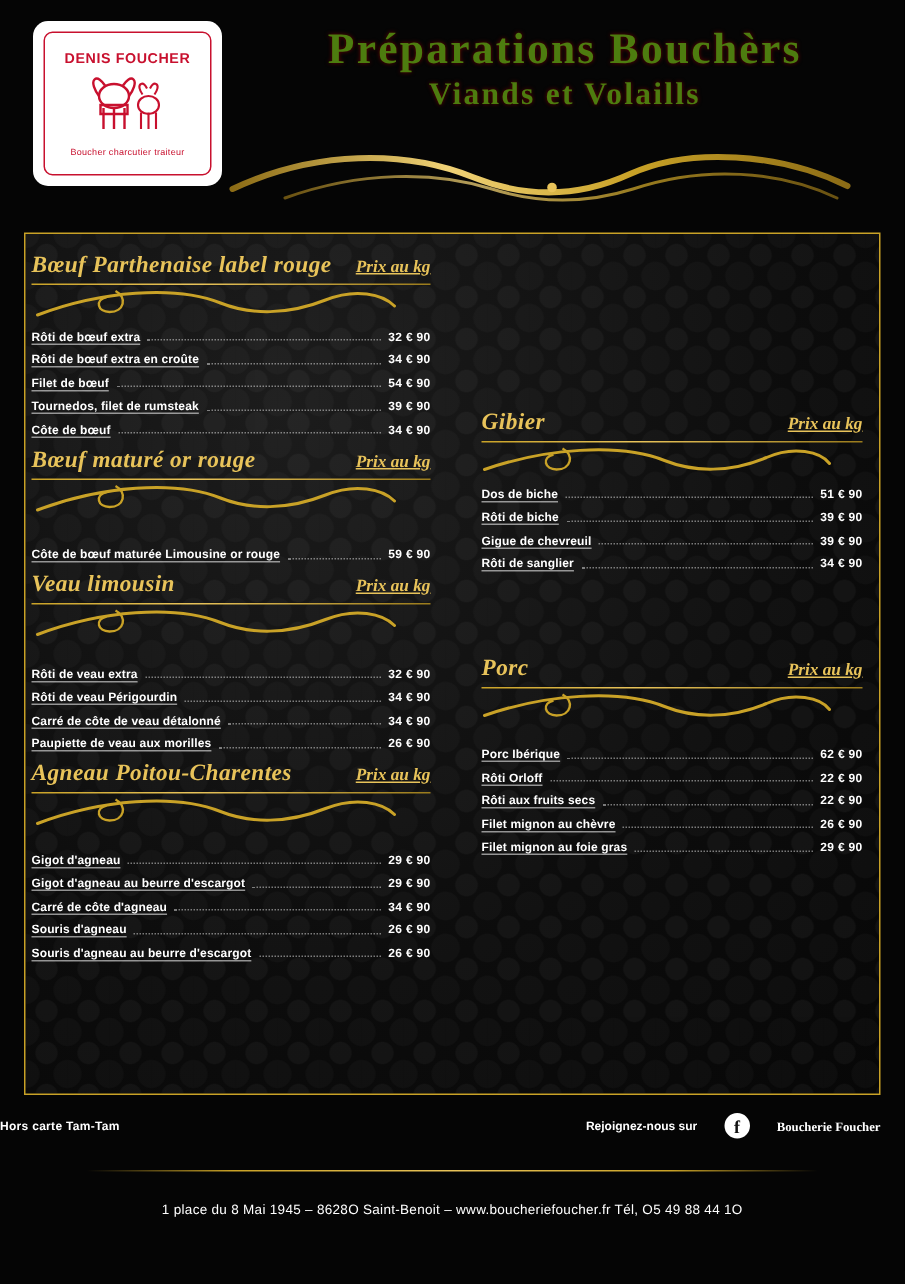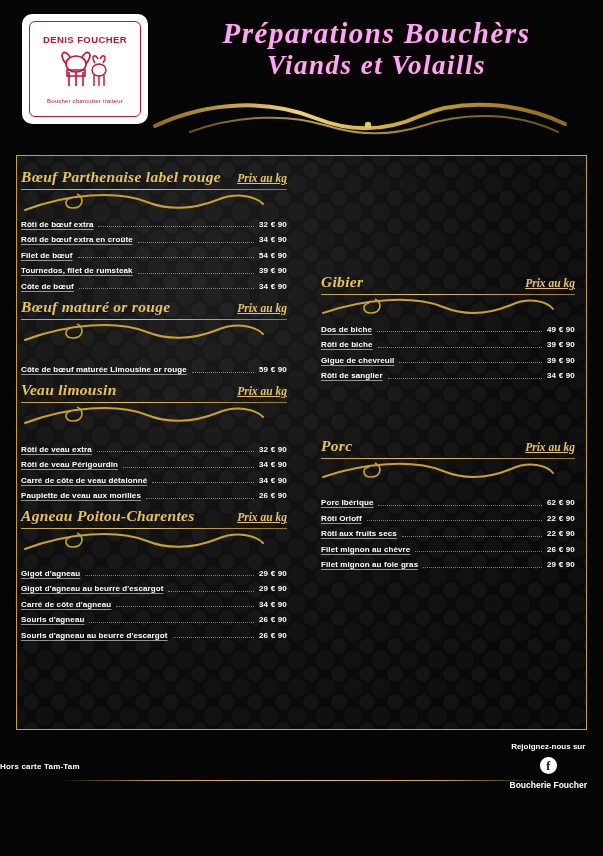--- a/index.html
+++ b/index.html
@@ -53,29 +53,28 @@
   }
 
   .title-block {
     position: absolute;
     left: 160px; top: 16px;
     right: 10px;
     text-align: center;
   }
   .title-line {
     font-family: "Liberation Serif", serif;
-    color: #f0abfc;
+    color: #4d7c0f;
     font-weight: bold;
     font-size: 29px;
     letter-spacing: 1.5px;
     line-height: 1.18;
     text-shadow: 0 0 3px rgba(200,0,0,.5);
-    font-style: italic;
-  }
-  .title-line.second { font-size: 27px; }
+  }
+  .title-line.second { font-size: 21px; }
 
   .gold-flourish {
     position: absolute;
     left: 150px; top: 96px;
     width: 420px; height: 46px;
   }
 
   
   .panel {
     position: absolute;
@@ -167,29 +166,29 @@
   .item .pr { font-weight: bold; letter-spacing: .2px; }
 
   
   .footer-top {
     position: absolute;
     left: 0; right: 16px; top: 742px;
     display: flex; align-items: center; justify-content: space-between;
     font-size: 8px;
   }
   .hors-carte { color: #fff; font-weight: bold; letter-spacing: .2px; }
-  .social { display: flex; align-items: center; gap: 6px; color: #fff; font-weight: bold; flex-direction: column; }
+  .social { display: flex; align-items: center; gap: 18px; color: #fff; font-weight: bold; }
   .fb-circle {
     width: 17px; height: 17px; border-radius: 50%;
     background: #fff; color: #111;
     display: flex; align-items: center; justify-content: center;
     font-family: "Liberation Serif", serif;
     font-weight: bold; font-size: 12px; line-height: 1;
   }
-  .fb-name { font-size: 8.5px; }
+  .fb-name { font-size: 8.5px; font-family: Liberation Serif, serif; }
 
   .footer-rule {
     position: absolute;
     left: 58px; right: 58px; top: 780px;
     height: 1px;
     background: linear-gradient(90deg, rgba(201,162,39,0), #c9a227 20%, #e8c35a 50%, #c9a227 80%, rgba(201,162,39,0));
   }
   .footer-text {
     position: absolute;
     left: 0; right: 0; top: 798px;
@@ -408,21 +407,21 @@
         <div class="swirl">
           <svg width="240" height="30" viewBox="0 0 240 30" aria-hidden="true">
             <path d="M6 20 C 46 6, 96 2, 126 14 C 146 22, 170 22, 194 12 C 212 4, 230 8, 236 16" fill="none" stroke="#c9a227" stroke-width="2" stroke-linecap="round"></path>
             <path d="M58 6 C 66 10, 64 20, 54 20 C 46 20, 44 12, 52 10" fill="none" stroke="#c9a227" stroke-width="1.6"></path>
           </svg>
         </div>
         <div class="items">
           <div class="item">
               <span class="nm">Dos de biche</span>
               <span class="dots"></span>
-              <span class="pr">49 € 90</span>
+              <span class="pr">51 € 90</span>
             </div>
           <div class="item">
               <span class="nm">Rôti de biche</span>
               <span class="dots"></span>
               <span class="pr">39 € 90</span>
             </div>
           <div class="item">
               <span class="nm">Gigue de chevreuil</span>
               <span class="dots"></span>
               <span class="pr">39 € 90</span>
@@ -483,15 +482,16 @@
     <div class="social">
       <span>Rejoignez-nous sur</span>
       <span class="fb-circle">f</span>
       <span class="fb-name">Boucherie Foucher</span>
     </div>
   </div>
 
   <div class="footer-rule"></div>
 
   <div class="footer-text">
+    <div>1 place du 8 Mai 1945 –  8628O Saint-Benoit – www.boucheriefoucher.fr   Tél, O5 49 88 44 1O</div>
   </div>
 
 </div>
 
 </body></html>

